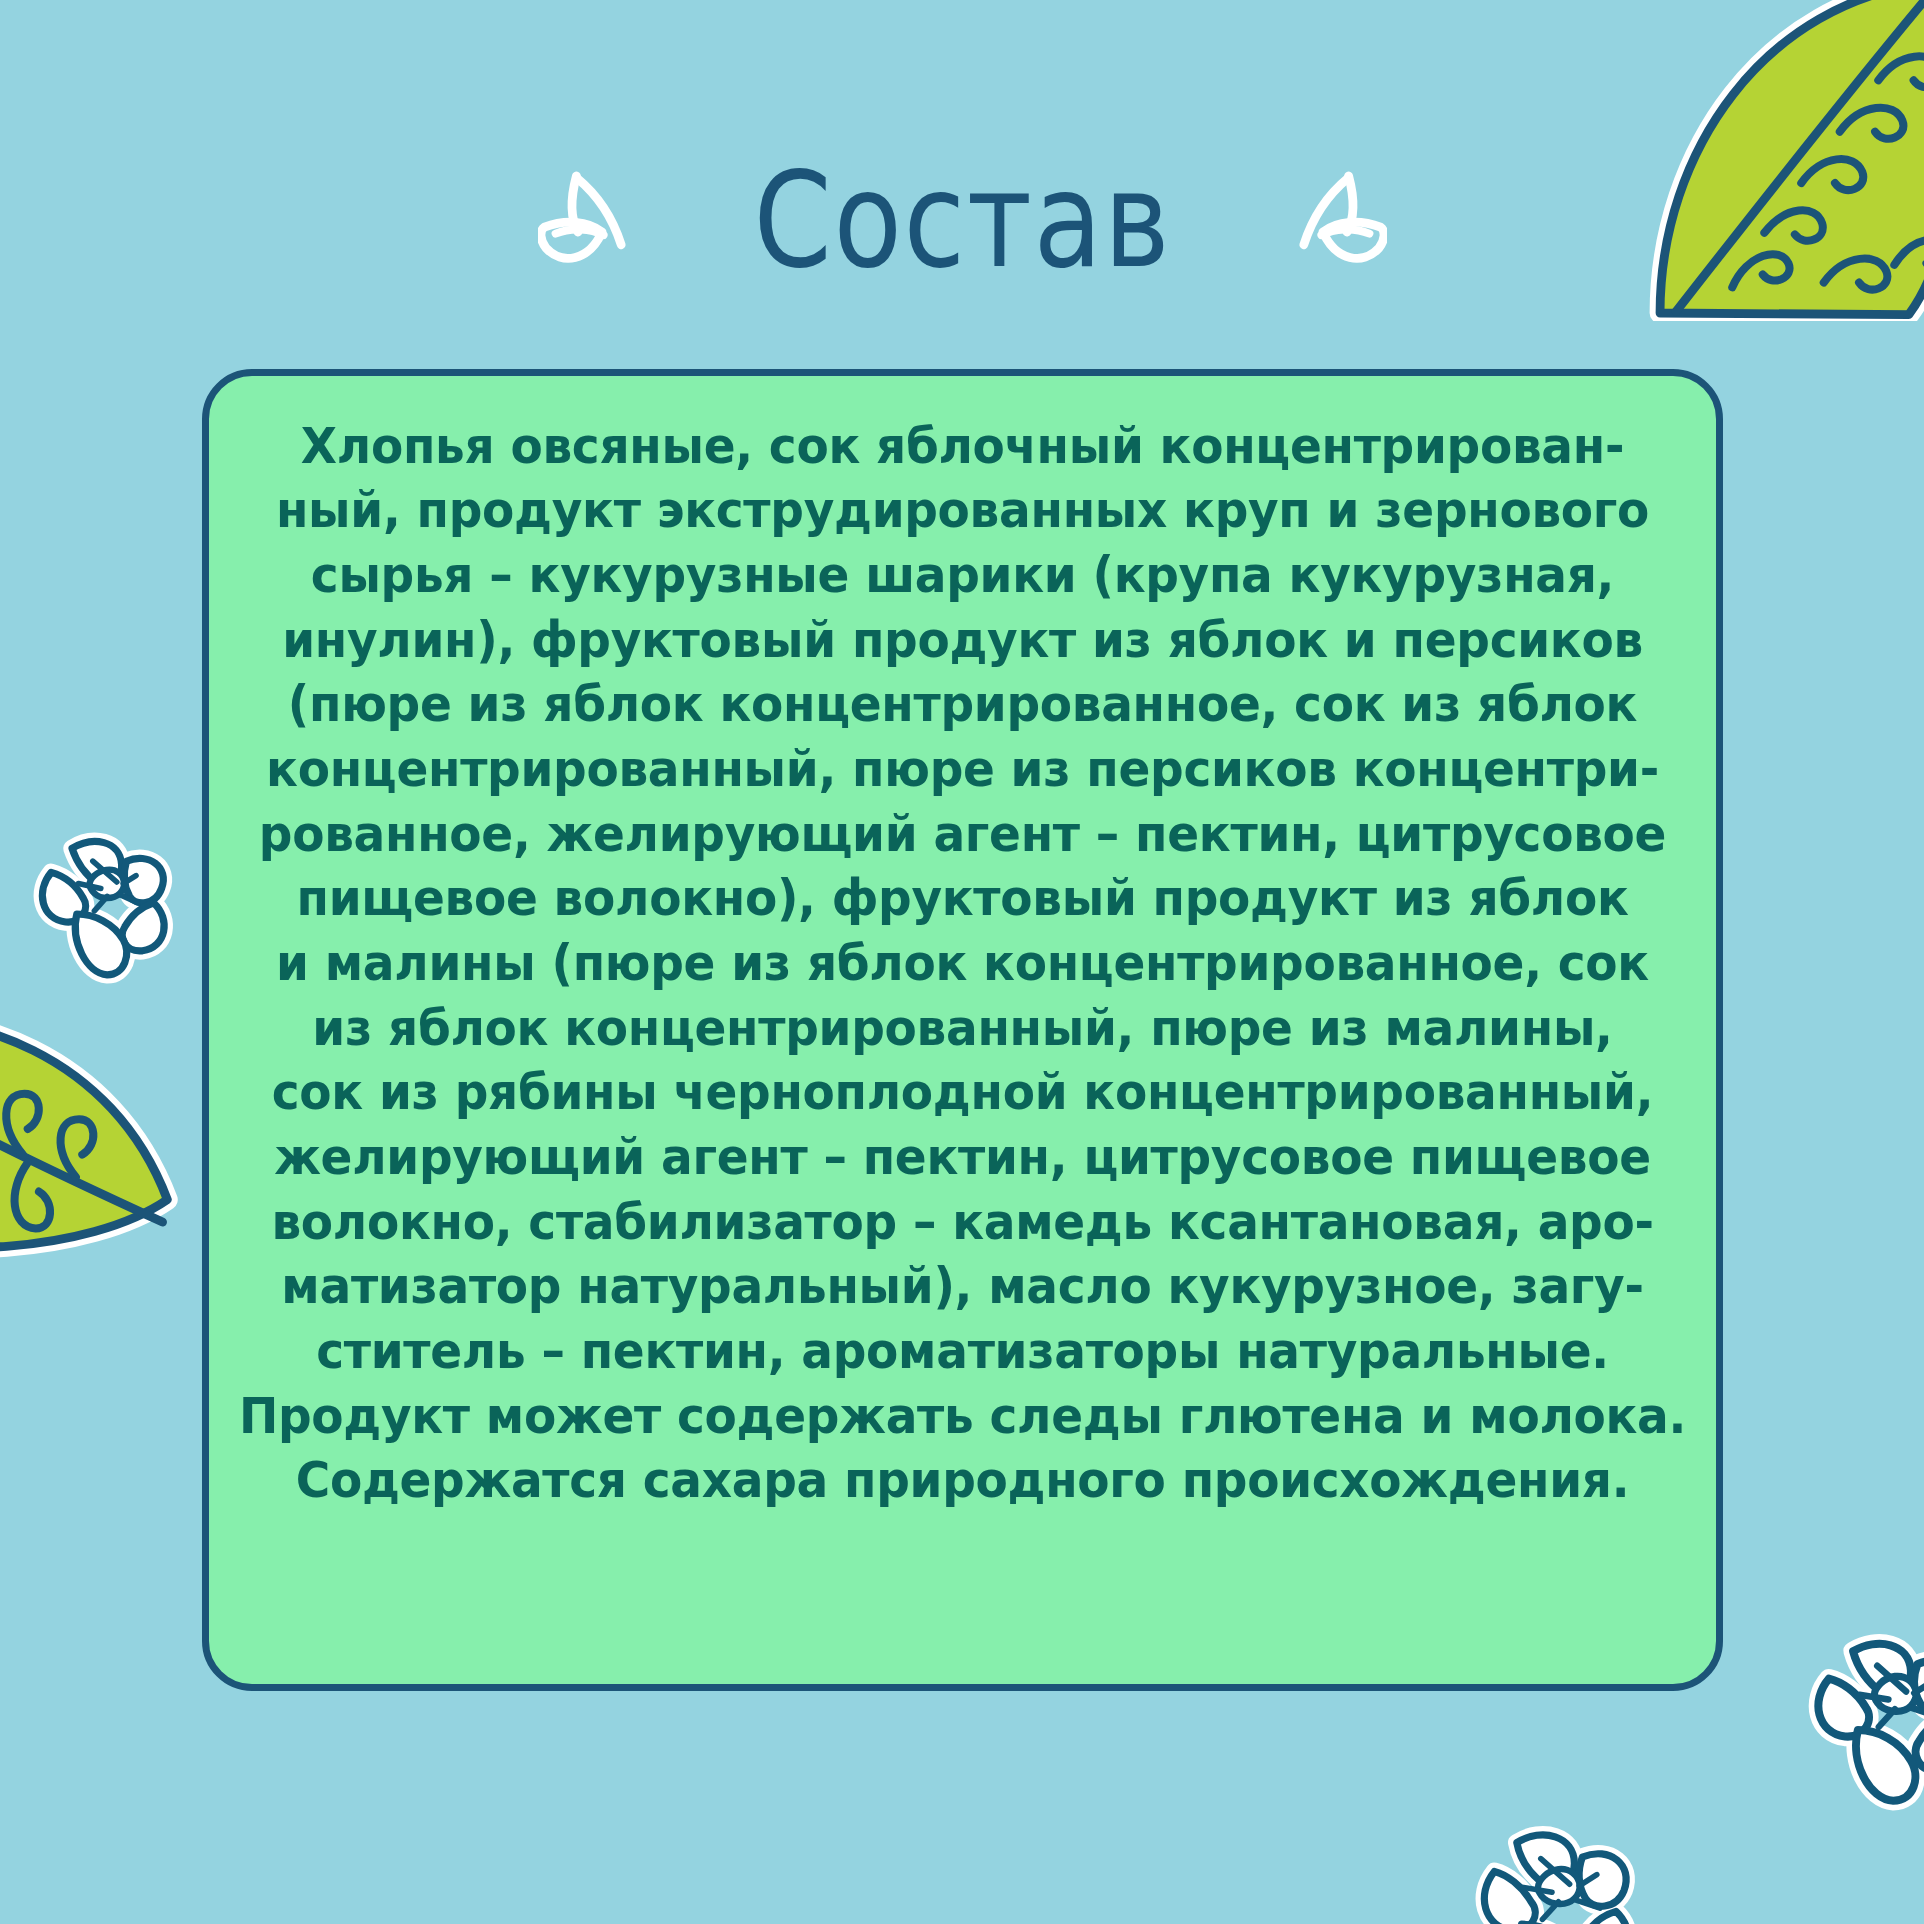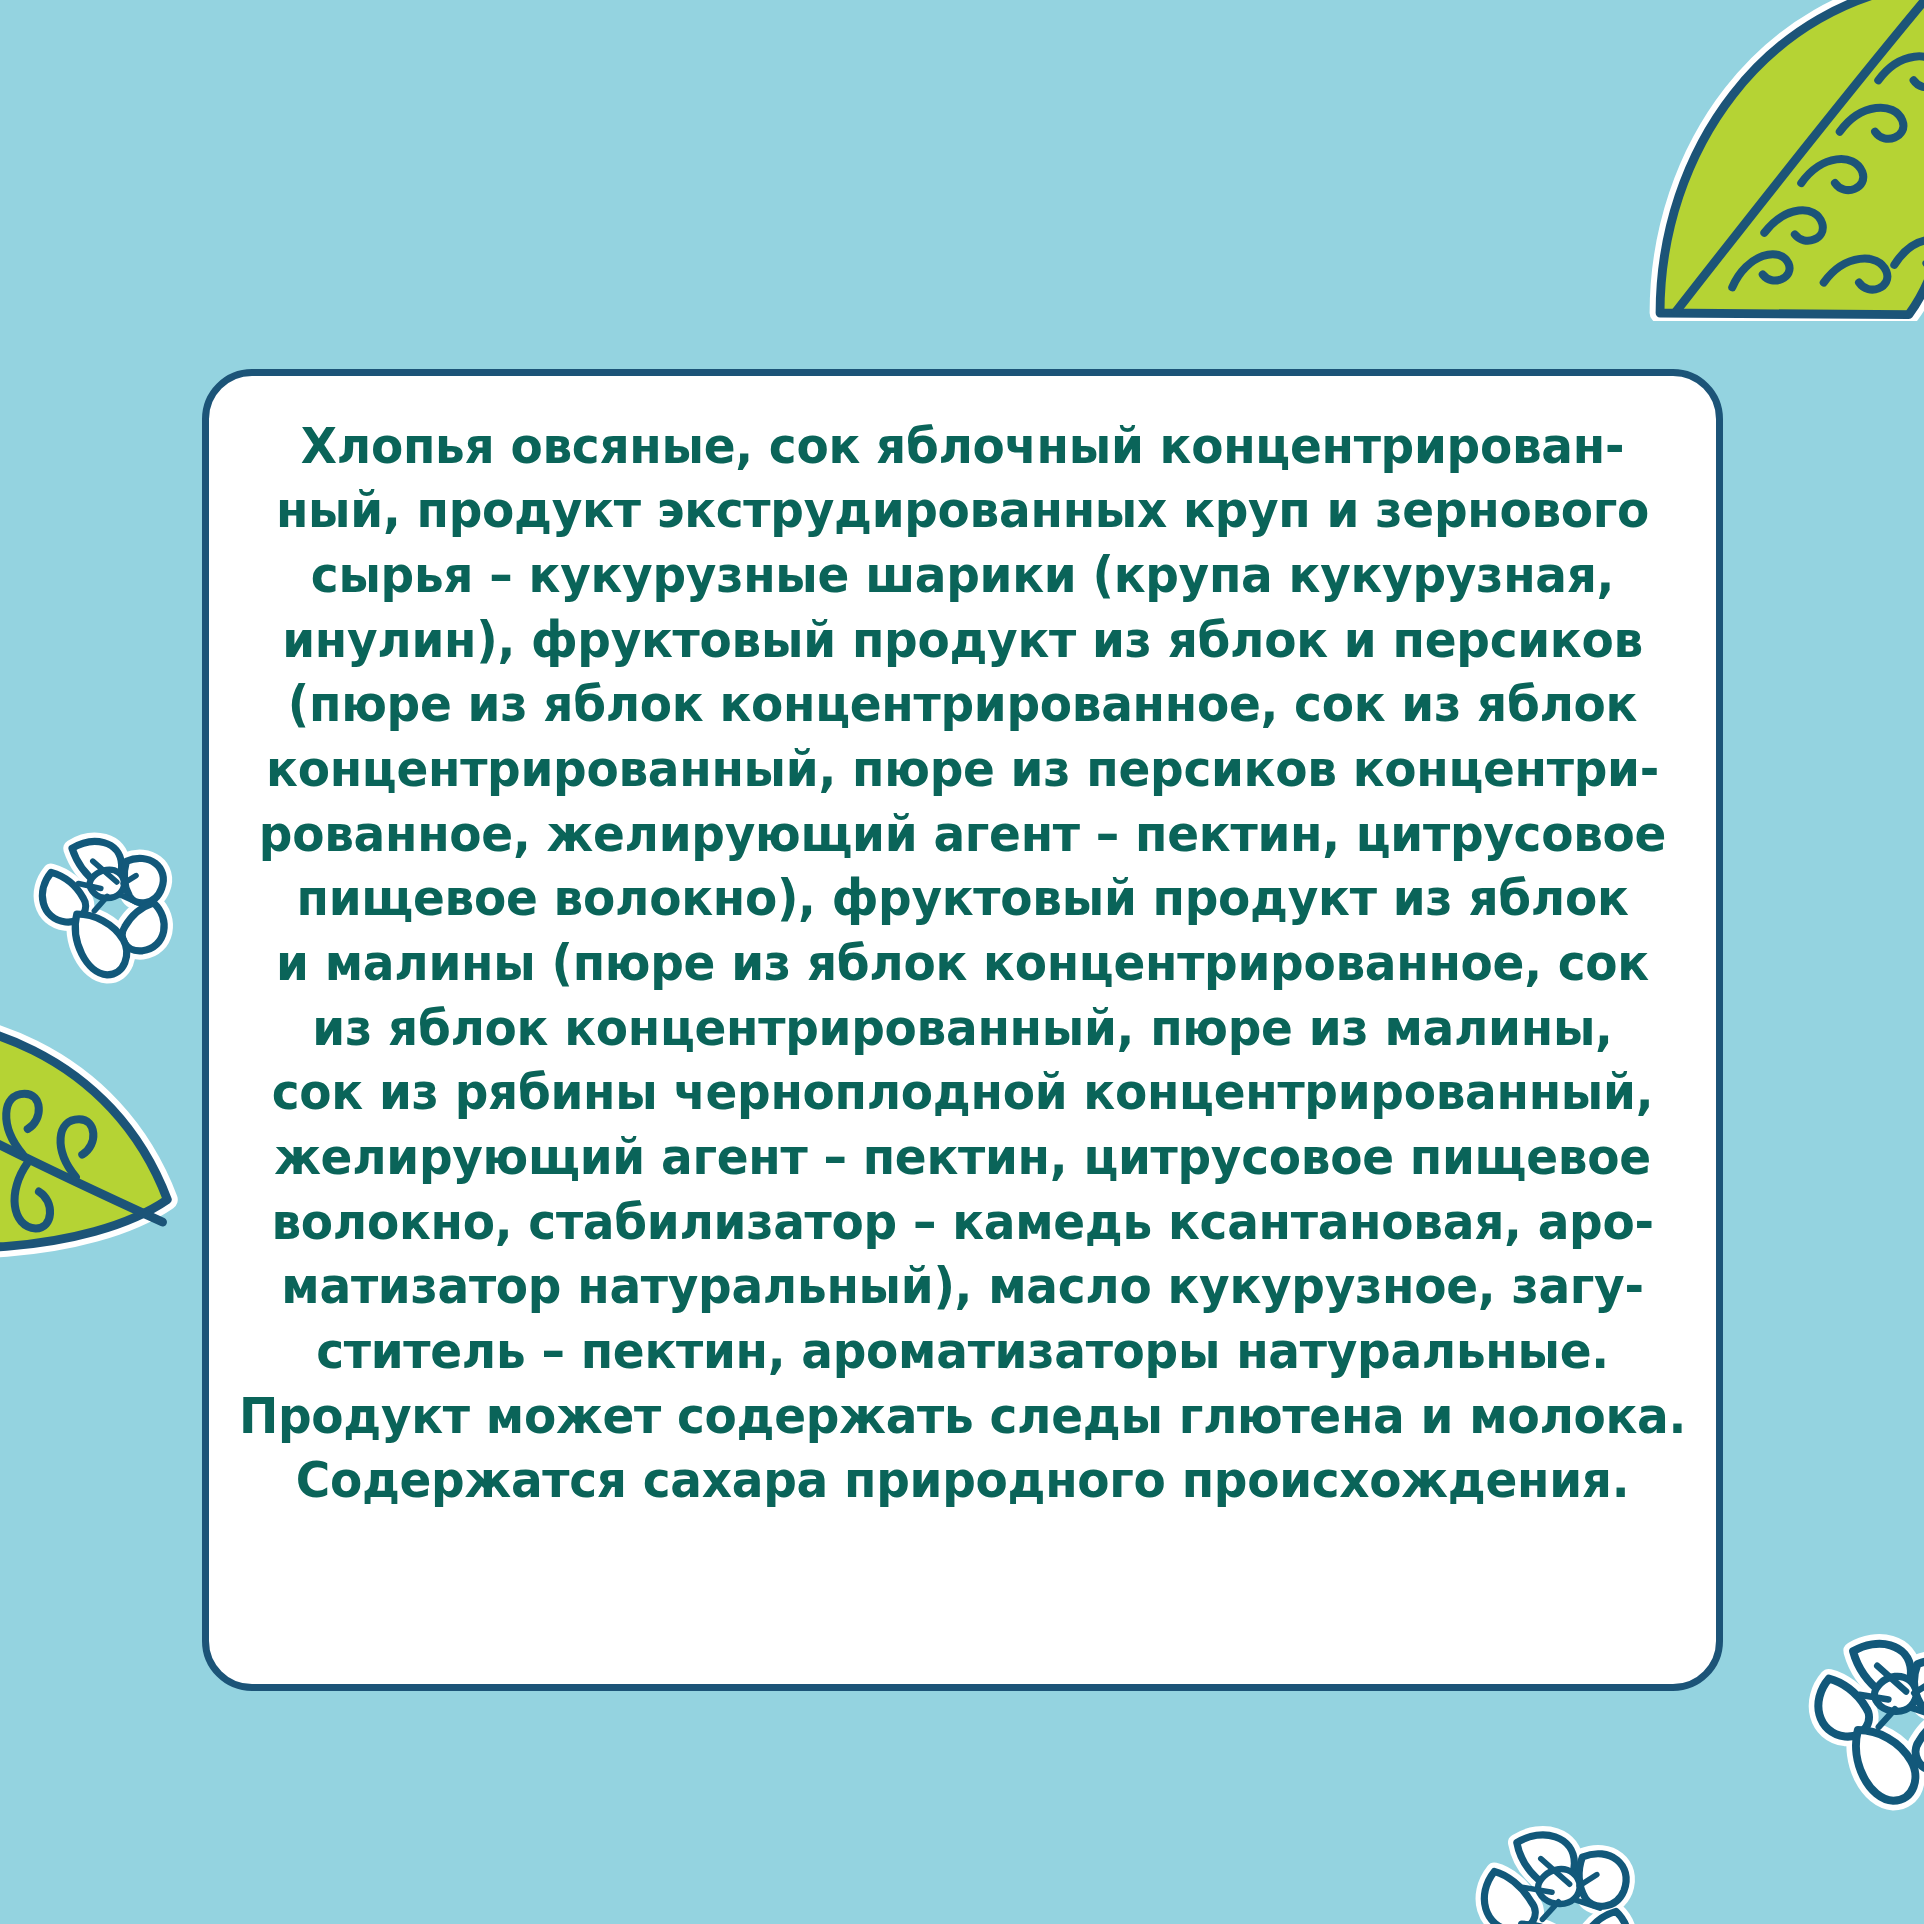--- a/index.html
+++ b/index.html
@@ -63,21 +63,21 @@
   
   #ingredients-panel {
     position: absolute;
     left: 202px;
     top: 369px;
     width: 1521px;
     height: 1322px;
     box-sizing: border-box;
     border: 7.2px solid #1c5478;
     border-radius: 50px;
-    background: #ffffff;
+    background: #86efac;
     overflow: hidden;
     text-decoration: underline;
   }
   #ingredients-text {
     position: absolute;
     left: 0;
     top: 37px;
     width: 100%;
     box-sizing: border-box;
     padding: 0 27px;
@@ -202,20 +202,37 @@
       <g stroke="#12587a" stroke-width="7" stroke-linecap="round" fill="none">
         <path d="M86 42 L122 74"></path>
         <path d="M64 78 L100 84"></path>
         <path d="M156 62 L134 76"></path>
         <path d="M160 104 L130 94"></path>
         <path d="M88 118 L108 96"></path>
       </g>
     </svg>
   </div>
 
+  <div id="title-row">
+    <svg class="flourish" viewBox="0 0 190 130" xmlns="http://www.w3.org/2000/svg">
+      <path d="M48 10 C40 40 40 62 50 80" fill="none" stroke="#ffffff" stroke-width="11" stroke-linecap="round"></path>
+      <path d="M48 12 C70 30 92 58 104 96" fill="none" stroke="#ffffff" stroke-width="11" stroke-linecap="round"></path>
+      <path d="M8 74 C34 64 62 66 80 80 C64 116 30 122 10 100 C2 90 2 78 8 74 Z" fill="none" stroke="#ffffff" stroke-width="11" stroke-linejoin="round"></path>
+      <path d="M22 82 C42 74 66 76 82 84" fill="none" stroke="#ffffff" stroke-width="10" stroke-linecap="round"></path>
+    </svg>
+
+    <div id="page-title">Состав</div>
+
+    <svg class="flourish" viewBox="0 0 190 130" xmlns="http://www.w3.org/2000/svg">
+      <path d="M142 10 C150 40 150 62 140 80" fill="none" stroke="#ffffff" stroke-width="11" stroke-linecap="round"></path>
+      <path d="M142 12 C120 30 98 58 86 96" fill="none" stroke="#ffffff" stroke-width="11" stroke-linecap="round"></path>
+      <path d="M182 74 C156 64 128 66 110 80 C126 116 160 122 180 100 C188 90 188 78 182 74 Z" fill="none" stroke="#ffffff" stroke-width="11" stroke-linejoin="round"></path>
+      <path d="M168 82 C148 74 124 76 108 84" fill="none" stroke="#ffffff" stroke-width="10" stroke-linecap="round"></path>
+    </svg>
+  </div>
 
   <div id="ingredients-panel">
     <div id="ingredients-text">Хлопья овсяные, сок яблочный концентрирован-
 ный, продукт экструдированных круп и зернового
 сырья – кукурузные шарики (крупа кукурузная,
 инулин), фруктовый продукт из яблок и персиков
 (пюре из яблок концентрированное, сок из яблок
 концентрированный, пюре из персиков концентри-
 рованное, желирующий агент – пектин, цитрусовое
 пищевое волокно), фруктовый продукт из яблок

